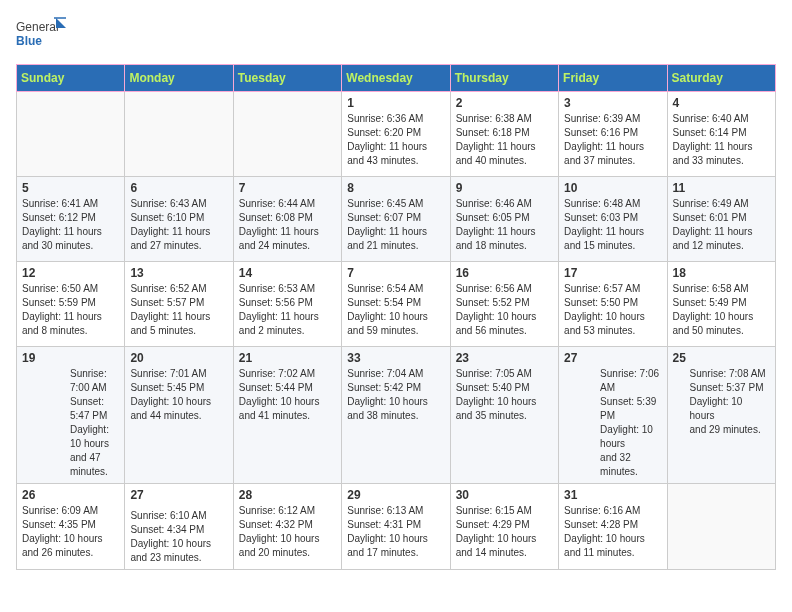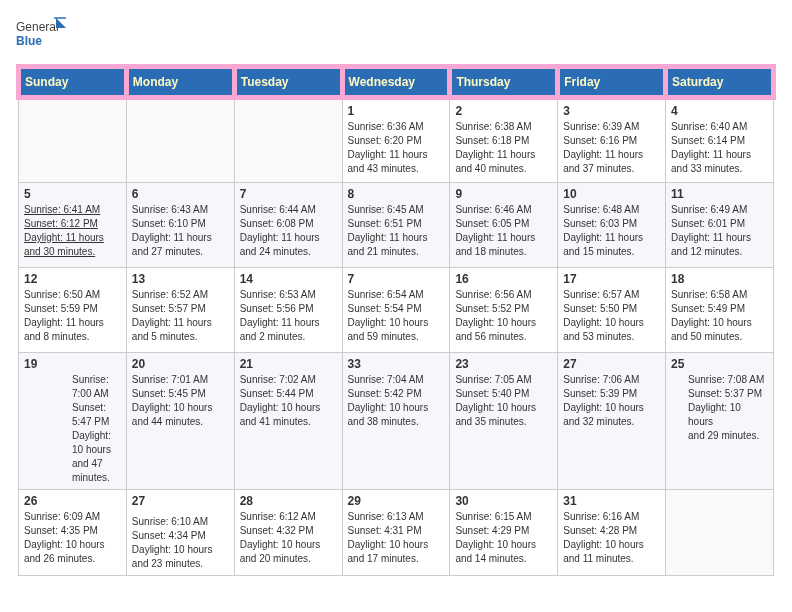--- a/index.html
+++ b/index.html
@@ -24,25 +24,25 @@
     .title-block { text-align: right; }
     .month-title { font-size: 36px; color: #333; font-weight: normal; }
     .location-title { font-size: 16px; color: #555; }
     table {
       width: 100%;
       border-collapse: collapse;
       table-layout: fixed;
     }
     th {
       background: #2a6db5;
-      color: #fef9c3;
+      color: #bef264;
       font-size: 12px;
       padding: 6px 4px;
       text-align: left;
-      border: 5px solid #f9a8d4;
+      border: 1px solid #f9a8d4;
       margin-top: 16px;
     }
     td {
       border: 1px solid #ccc;
       vertical-align: top;
       padding: 4px 5px;
       font-size: 10.5px;
       color: #333;
       height: 85px;
       background: #fff;
@@ -124,21 +124,21 @@
           <span class="day-num">4</span>
           <div class="cell-text" style="white-space: pre-line;">Sunrise: 6:40 AM
 Sunset: 6:14 PM
 Daylight: 11 hours
 and 33 minutes.</div>
         </td>
       </tr>
       <tr>
         <td>
           <span class="day-num">5</span>
-          <div class="cell-text" style="white-space: pre-line; text-decoration: underline;">Sunrise: 6:41 AM
+          <div class="cell-text" style="white-space: pre-line;">Sunrise: 6:41 AM
 Sunset: 6:12 PM
 Daylight: 11 hours
 and 30 minutes.</div>
         </td>
         <td>
           <span class="day-num">6</span>
           <div class="cell-text" style="white-space: pre-line;">Sunrise: 6:43 AM
 Sunset: 6:10 PM
 Daylight: 11 hours
 and 27 minutes.</div>
@@ -146,21 +146,21 @@
         <td>
           <span class="day-num">7</span>
           <div class="cell-text" style="white-space: pre-line;">Sunrise: 6:44 AM
 Sunset: 6:08 PM
 Daylight: 11 hours
 and 24 minutes.</div>
         </td>
         <td>
           <span class="day-num">8</span>
           <div class="cell-text" style="white-space: pre-line;">Sunrise: 6:45 AM
-Sunset: 6:51 PM
+Sunset: 6:07 PM
 Daylight: 11 hours
 and 21 minutes.</div>
         </td>
         <td>
           <span class="day-num">9</span>
           <div class="cell-text" style="white-space: pre-line;">Sunrise: 6:46 AM
 Sunset: 6:05 PM
 Daylight: 11 hours
 and 18 minutes.</div>
         </td>
@@ -261,21 +261,21 @@
         </td>
         <td>
           <span class="day-num">23</span>
           <div class="cell-text" style="white-space: pre-line;">Sunrise: 7:05 AM
 Sunset: 5:40 PM
 Daylight: 10 hours
 and 35 minutes.</div>
         </td>
         <td>
           <span class="day-num">27</span>
-          <div class="cell-text" style="white-space: pre-line;">Sunrise: 7:06 AM
+          <div class="cell-text" style="white-space: pre-line; margin-left: 36px;">Sunrise: 7:06 AM
 Sunset: 5:39 PM
 Daylight: 10 hours
 and 32 minutes.</div>
         </td>
         <td>
           <span class="day-num">25</span>
           <div class="cell-text" style="white-space: pre-line; margin-left: 17px;">Sunrise: 7:08 AM
 Sunset: 5:37 PM
 Daylight: 10 hours
 and 29 minutes.</div>

